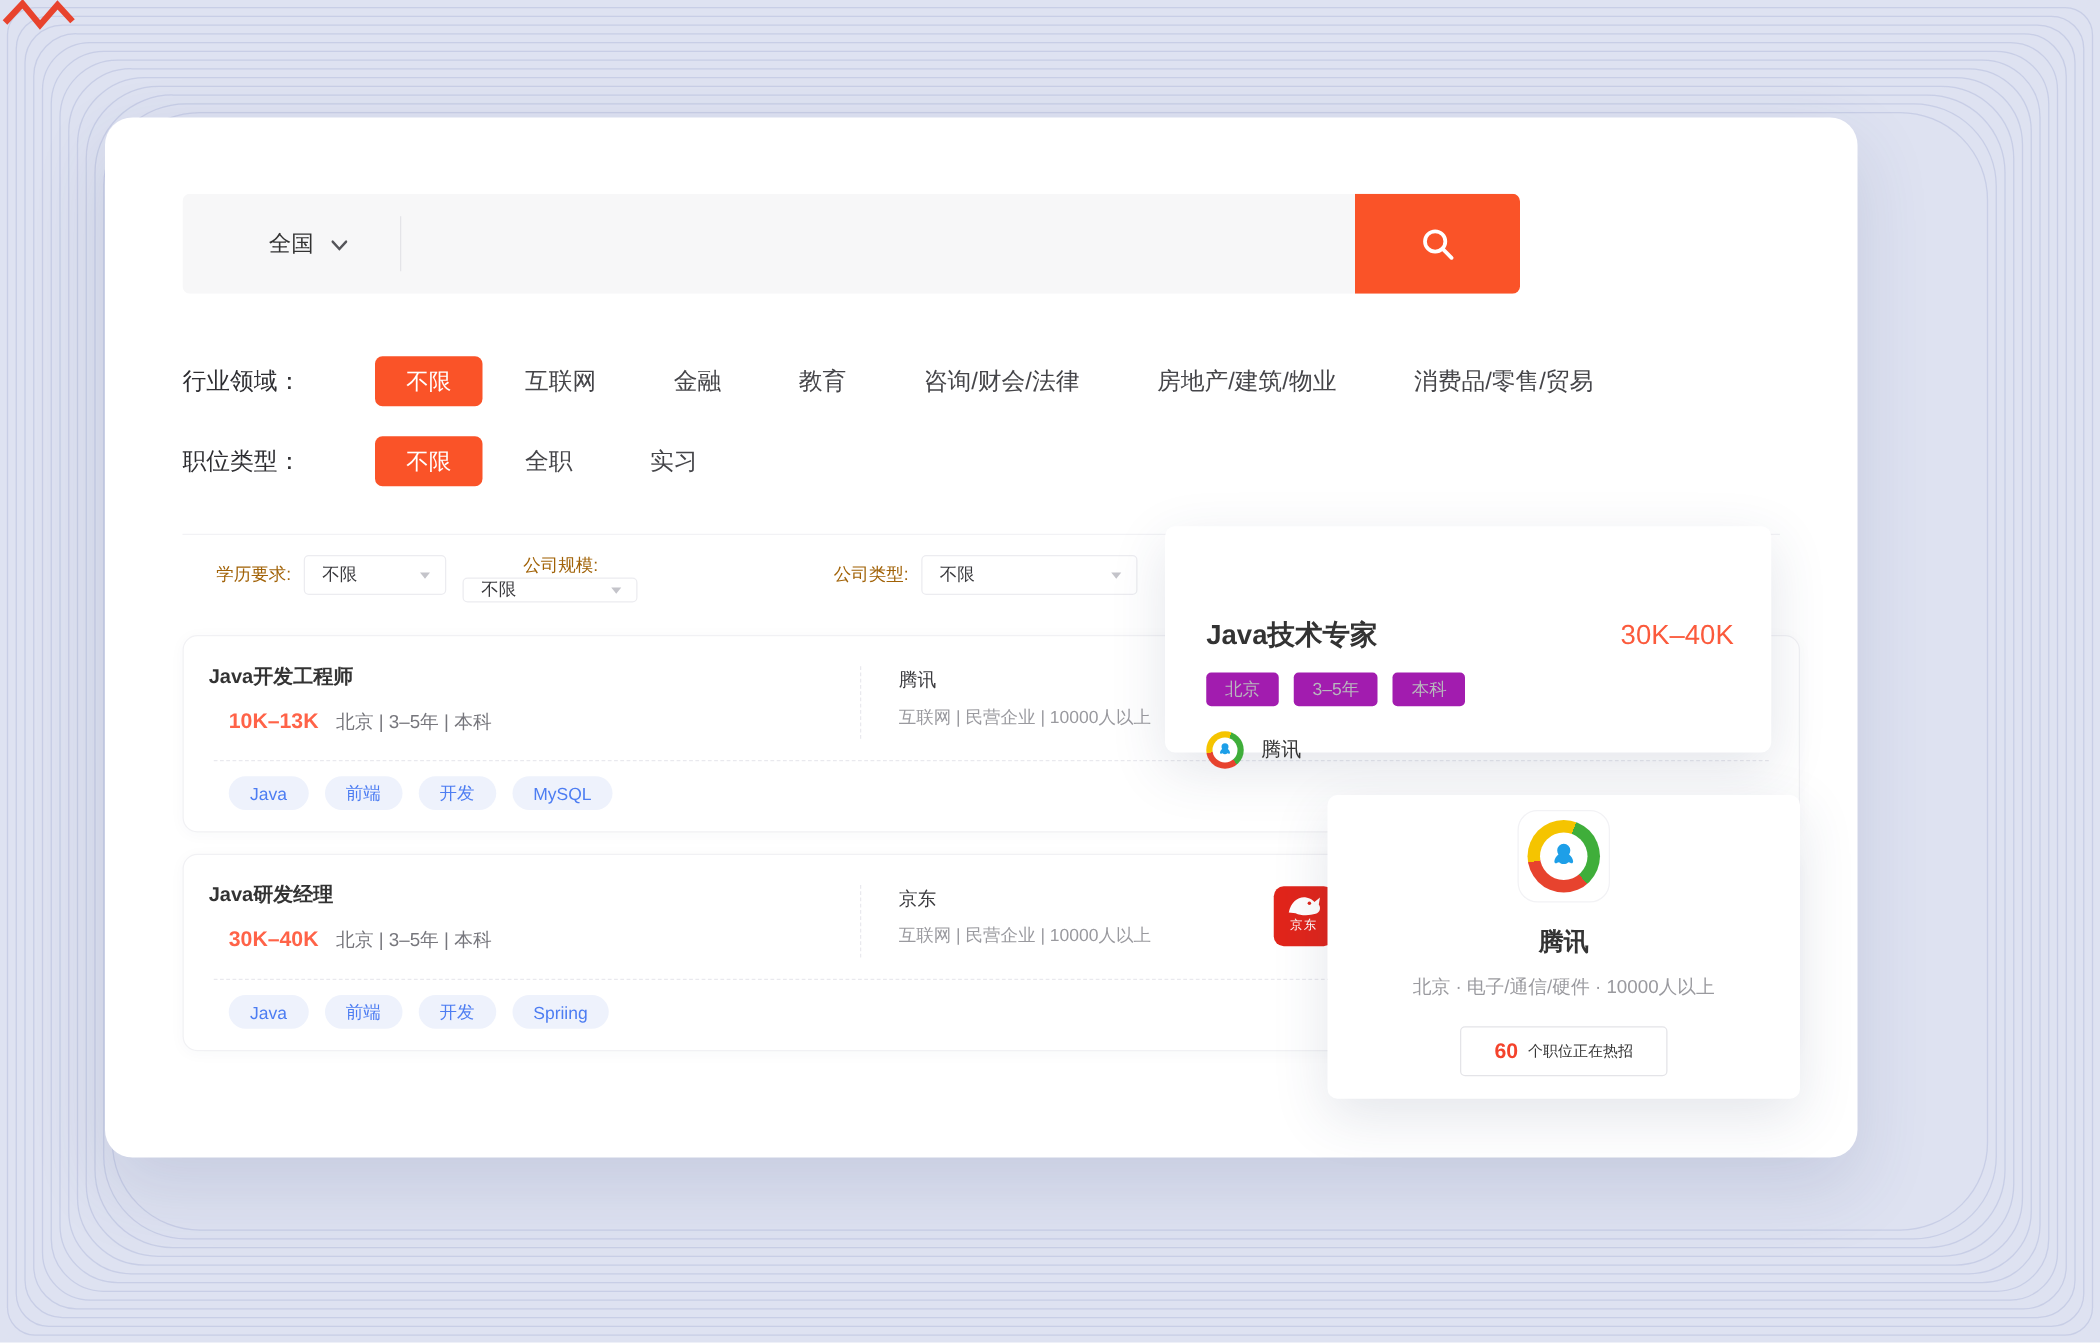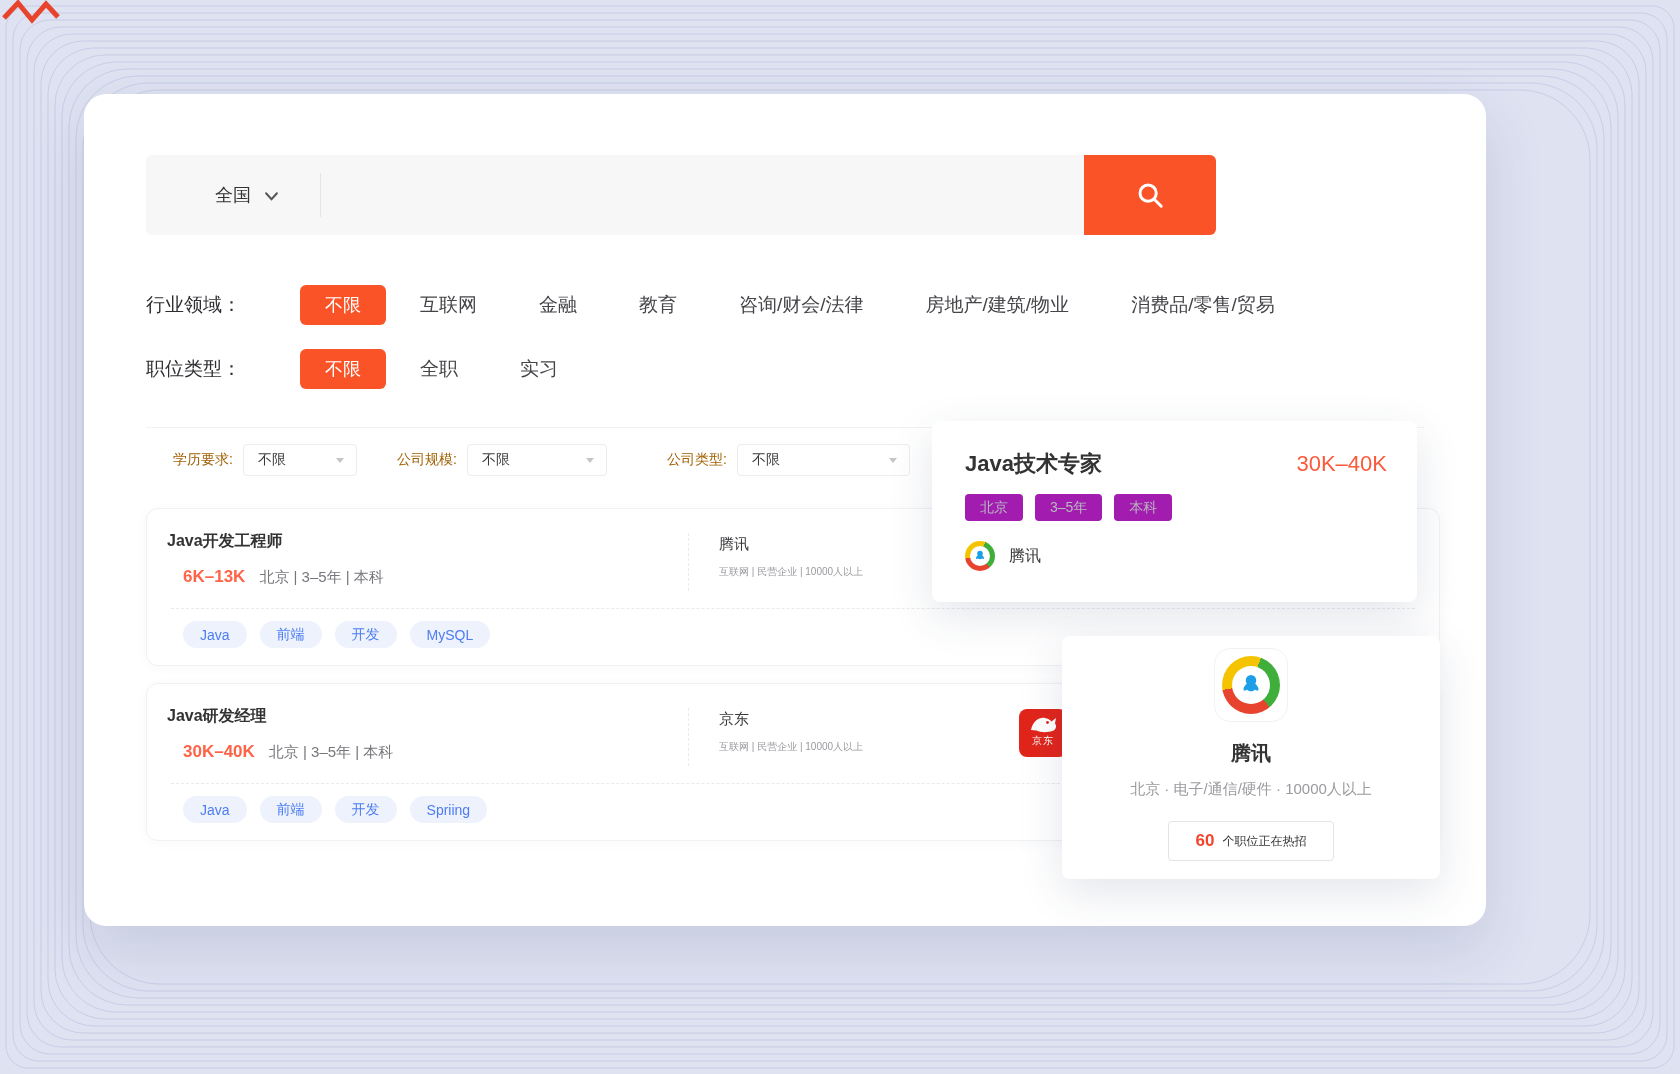--- a/index.html
+++ b/index.html
@@ -64,38 +64,38 @@
     display:flex; align-items:center; justify-content:space-between;
     padding:0 12px 0 14px; cursor:pointer;
   }
   .dd-value { font-size:14px; color:#38383c; }
   .caret-down {
     width:0; height:0; margin-left:10px;
     border-left:4px solid transparent; border-right:4px solid transparent;
     border-top:5px solid #c4c4ca;
   }
   .dd-g1 { left:62px; }  .dd-g1 .dd-box { width:114px; }
-  .dd-g2 { left:286px; } .dd-g2 .dd-box { width:140px; }
+  .dd-g2 { left:286px;flex-direction:column; } .dd-g2 .dd-box { width:140px; }
   .dd-g3 { left:556px;text-align:center; } .dd-g3 .dd-box { width:173px; }
 
   
   .job-card {
     position:absolute; left:62px; width:1294px; height:158px;
     background:#fff; border:1px solid #f1f1f4; border-radius:12px;
     box-shadow:0 2px 12px rgba(40,50,90,.03); cursor:pointer;
   }
   .job-card.c1 { top:414px; }
   .job-card.c2 { top:589px; }
   .job-title { position:absolute; left:20px; top:22px; font-size:16px; font-weight:700; color:#333; }
   .job-line2 { position:absolute; left:36px; top:58px; display:flex; align-items:baseline; gap:14px; }
   .job-salary { font-size:17px; font-weight:700; color:#ff6348; }
   .job-meta { font-size:15px; color:#76767c; }
   .card-vdiv { position:absolute; left:541px; top:24px; height:58px; border-left:1px dashed #e9e9ee; }
   .co-name { position:absolute; left:572px; top:26px; font-size:15px; color:#3a3a3e; }
-  .co-meta { position:absolute; left:572px; top:56px; font-size:10px; color:#9a9a9f; }
+  .co-meta { position:absolute; left:572px; top:56px; font-size:14px; color:#9a9a9f; }
   .card-hdiv { position:absolute; left:24px; right:24px; top:99px; border-top:1px dashed #e9e9ee; }
   .tag-row { position:absolute; left:36px; top:112px; display:flex; gap:13px; }
   .tag {
     display:inline-flex; align-items:center; height:27px; padding:0 17px;
     background:#eef2fc; color:#4d7df2; font-size:14px; border-radius:14px; cursor:pointer;
   }
   .jd-logo {
     position:absolute; left:872px; top:25px; width:48px; height:48px;
     background:#e1251b; border-radius:8px; overflow:hidden;
     display:flex; flex-direction:column; align-items:center; justify-content:flex-start;
@@ -109,21 +109,21 @@
   .qq-logo::after { content:""; position:absolute; inset:17%; background:#fff; border-radius:50%; }
   .qq-logo svg { position:absolute; left:50%; top:50%; transform:translate(-50%,-50%); z-index:1; }
 
   
   .popup-job {
     position:absolute; left:932px; top:421px; width:485px; height:181px;
     background:#fff; border-radius:8px; box-shadow:0 14px 44px rgba(50,60,100,.13);
     padding:28px 30px 0 33px; z-index:5;
   }
   .pj-head { display:flex; justify-content:space-between; align-items:baseline; }
-  .pj-title { font-size:22px; font-weight:700; color:#333; }
+  .pj-title { font-size:22px; font-weight:700; color:#333;margin-top:44px; }
   .pj-salary { font-size:22px; font-weight:500; color:#fb5a3c; }
   .pj-tags { display:flex; gap:12px; margin-top:15px; }
   .gray-pill {
     display:inline-flex; align-items:center; height:27px; padding:0 15px;
     background:#a21caf; color:#b8b8bd; font-size:14px; border-radius:4px;
   }
   .pj-company { display:flex; align-items:center; gap:14px; margin-top:20px; }
   .pj-co-name { font-size:16px; color:#333; }
 
   
@@ -229,21 +229,21 @@
         <div class="dd-box">
           <span class="dd-value">不限</span>
           <span class="caret-down"></span>
         </div>
       </div>
     </div>
 
     <div class="job-card c1">
       <div class="job-title">Java开发工程师</div>
       <div class="job-line2">
-        <span class="job-salary">6K–13K</span>
+        <span class="job-salary">10K–13K</span>
         <span class="job-meta">北京 | 3–5年 | 本科</span>
       </div>
       <div class="card-vdiv"></div>
       <div class="co-name">腾讯</div>
       <div class="co-meta">互联网 | 民营企业 | 10000人以上</div>
       <div class="card-hdiv"></div>
       <div class="tag-row">
         <span class="tag">Java</span>
         <span class="tag">前端</span>
         <span class="tag">开发</span>

